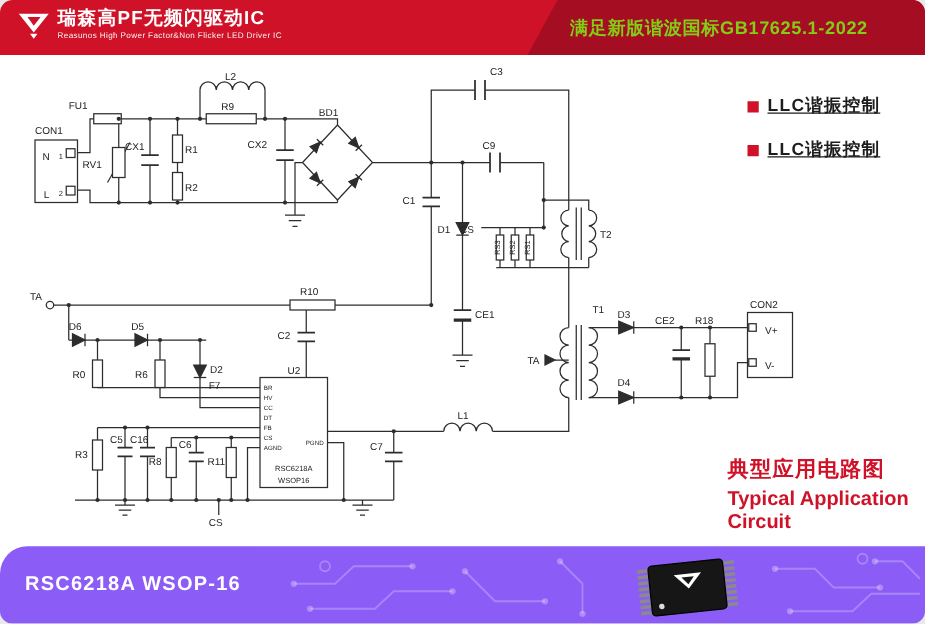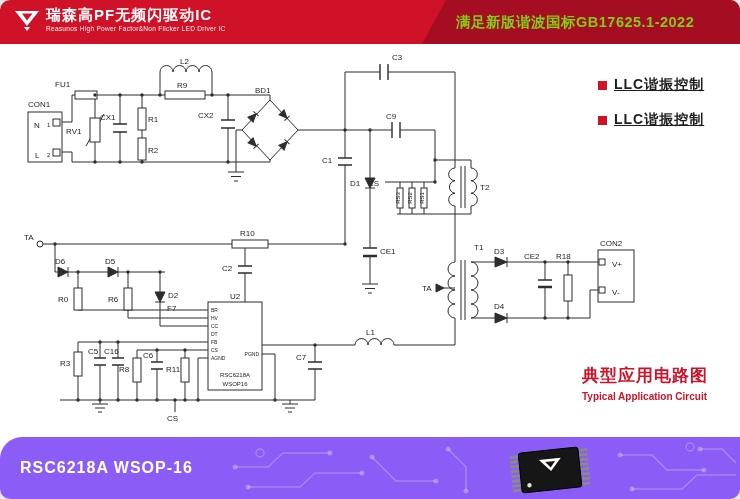--- a/index.html
+++ b/index.html
@@ -20,21 +20,21 @@
   
   .content{position:absolute;top:44px;left:0;width:740px;height:393px;background:#fff;}
   #schematic-svg{position:absolute;top:0;left:0;}
   #schematic-svg text{fill:#222;font-family:"Liberation Sans","DejaVu Sans",sans-serif;}
   .features{position:absolute;left:598px;top:32px;}
   .feature{display:flex;align-items:center;margin-bottom:17px;}
   .bullet{width:9px;height:9px;background:#cf1228;margin-right:7px;flex:none;}
   .feature-text{font-size:14px;font-weight:bold;color:#1d1d1d;letter-spacing:1px;text-decoration:underline;}
   .caption{position:absolute;left:582px;top:320px;color:#cf1228;}
   .caption-cn{font-size:17px;font-weight:bold;letter-spacing:1px;}
-  .caption-en{font-size:10px;font-weight:bold;margin-top:4px;}
+  .caption-en{font-size:16px;font-weight:bold;margin-top:4px;}
 
   
   footer{position:absolute;left:0;top:437px;width:740px;height:62px;background:#8b5cf6;
          border-top-left-radius:22px;}
   .footer-deco{position:absolute;inset:0;}
   .part{position:absolute;left:20px;top:0;height:62px;display:flex;align-items:center;
         color:#fff;font-size:16px;font-weight:bold;letter-spacing:1px;}
 </style>
 </head>
 <body>

